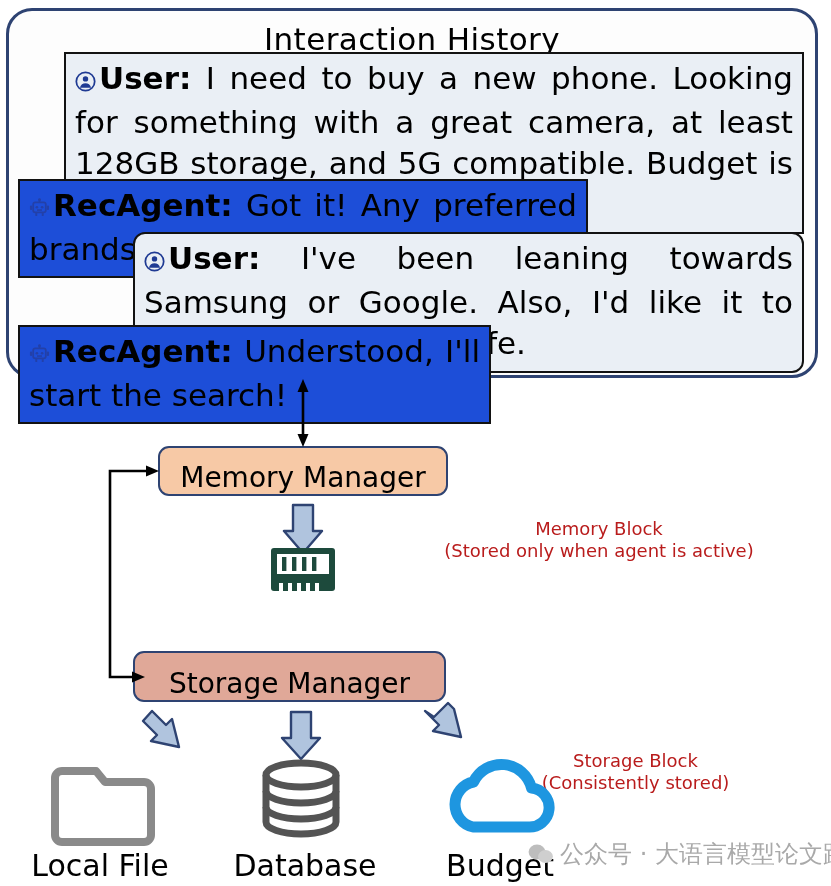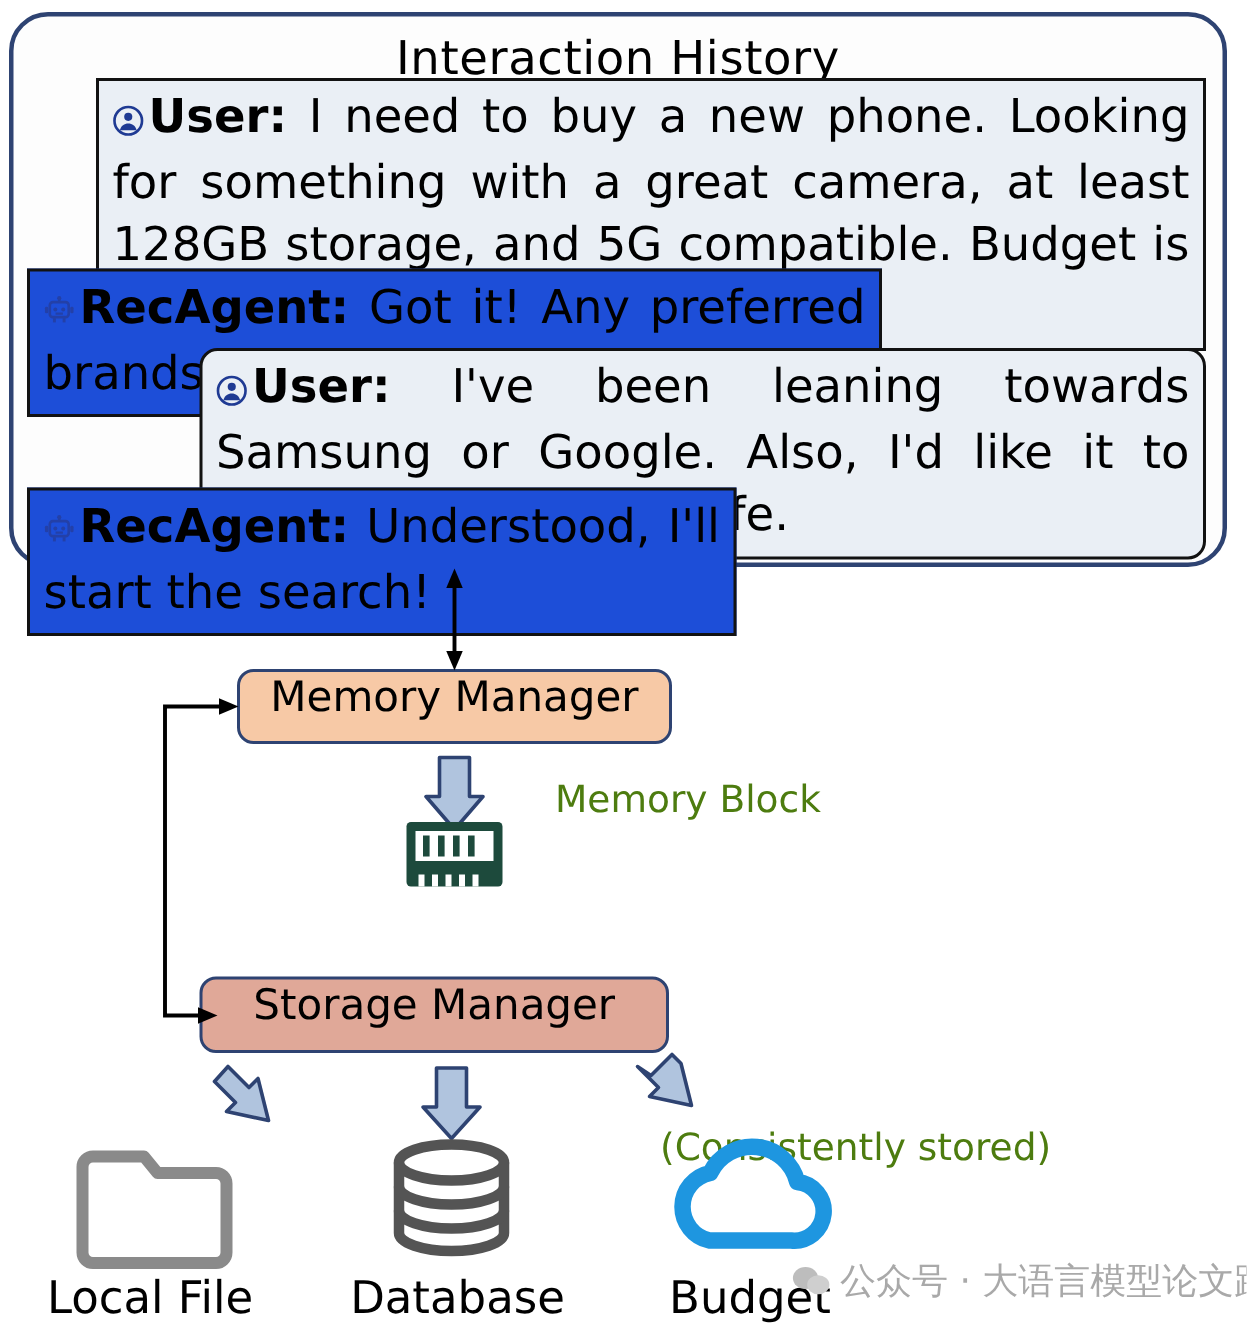--- a/index.html
+++ b/index.html
@@ -73,40 +73,40 @@
     margin-right: 3px;
   }
 
   
   .node-box {
     position: absolute;
     box-sizing: border-box;
     border: 2.5px solid #2e4372;
     border-radius: 11px;
     display: flex;
-    align-items: flex-start;
+    align-items: flex-end;
     justify-content: center;
     font-size: 28px;
     color: #000;
   }
   #memory-manager-box {
     left: 158px; top: 446px; width: 290px; height: 50px;
     background: #f7c9a6;
   }
   #storage-manager-box {
     left: 133px; top: 651px; width: 313px; height: 51px;
     background: #e0a898;
   }
 
   
   .caption {
     position: absolute;
-    font-size: 25px;
-    color: #4d7c0f;
-    text-align: left;
+    font-size: 18px;
+    color: #b91c1c;
+    text-align: center;
     line-height: 1.2;
     white-space: nowrap;
   }
   #memory-block-caption  { left: 370px; top: 518px; width: 458px; }
   #storage-block-caption { left: 440px; top: 750px; width: 391px; }
 
   .icon-label {
     position: absolute;
     font-size: 30px;
     color: #000;
@@ -214,23 +214,25 @@
 <div class="node-box" id="memory-manager-box">
   <span>Memory Manager</span>
 </div>
 
 <div class="node-box" id="storage-manager-box">
   <span>Storage Manager</span>
 </div>
 
 <div class="caption" id="memory-block-caption">
   <div>Memory Block</div>
+  <div>(Stored only when agent is active)</div>
 </div>
 
 <div class="caption" id="storage-block-caption">
+  <div>Storage Block</div>
   <div>(Consistently stored)</div>
 </div>
 
 <div class="icon-label" id="label-local-file">Local File</div>
 <div class="icon-label" id="label-database">Database</div>
 <div class="icon-label" id="label-cloud">Budget</div>
 
 <svg id="overlay">
 
   <g>

